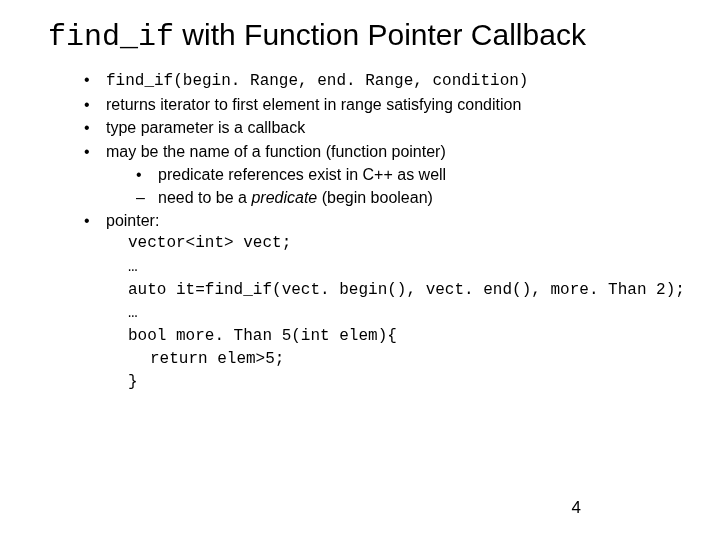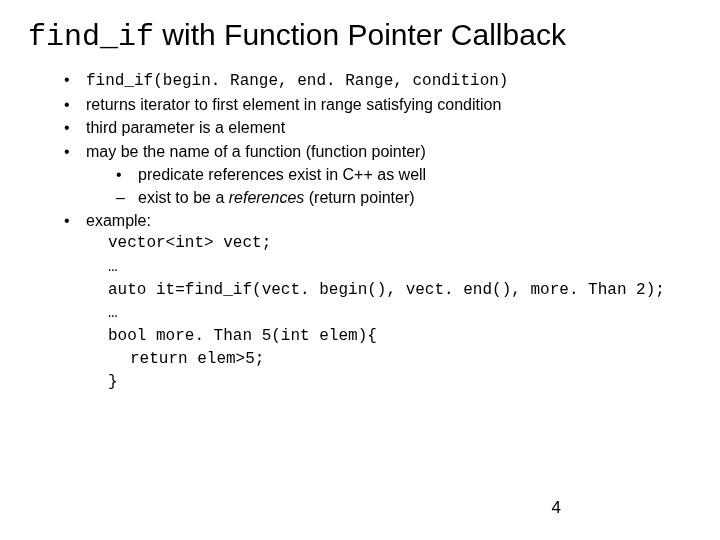--- a/index.html
+++ b/index.html
@@ -11,20 +11,21 @@
     font-family: Arial, Helvetica, sans-serif;
     color: #000;
     position: relative;
   }
   .slide {
     box-sizing: border-box;
     width: 595px;
     height: 540px;
     padding: 18px 28px 7px 28px;
     position: relative;
+    margin-left: 20px;
   }
   h1.title {
     font-size: 30px;
     font-weight: 400;
     margin: 0 0 14px 0;
     white-space: nowrap;
   }
   h1.title .code {
     font-family: "Courier New", Courier, monospace;
   }
@@ -97,35 +98,35 @@
   </h1>
 
   <ul class="outer">
     <li>
       <span class="mono">find_if(begin. Range, end. Range, condition)</span>
     </li>
     <li>
       <span>returns iterator to first element in range satisfying condition</span>
     </li>
     <li>
-      <span>third parameter is a element</span>
+      <span>type parameter is a callback</span>
     </li>
     <li>
       <span>may be the name of a function (function pointer)</span>
       <ul class="sub">
         <li class="bullet">
           <span>predicate references exist in C++ as well</span>
         </li>
         <li class="dash">
-          <span>exist to be a </span><span class="italic">references</span><span> (return pointer)</span>
+          <span>need to be a </span><span class="italic">predicate</span><span> (begin boolean)</span>
         </li>
       </ul>
     </li>
     <li>
-      <span>example:</span>
+      <span>pointer:</span>
       <div class="codeblock">
         <span class="line">vector&lt;int&gt; vect;</span>
         <span class="line">…</span>
         <span class="line">auto it=find_if(vect. begin(), vect. end(), more. Than 2);</span>
         <span class="line">…</span>
         <span class="line">bool more. Than 5(int elem){</span>
         <span class="line indent1">return elem&gt;5;</span>
         <span class="line">}</span>
       </div>
     </li>

